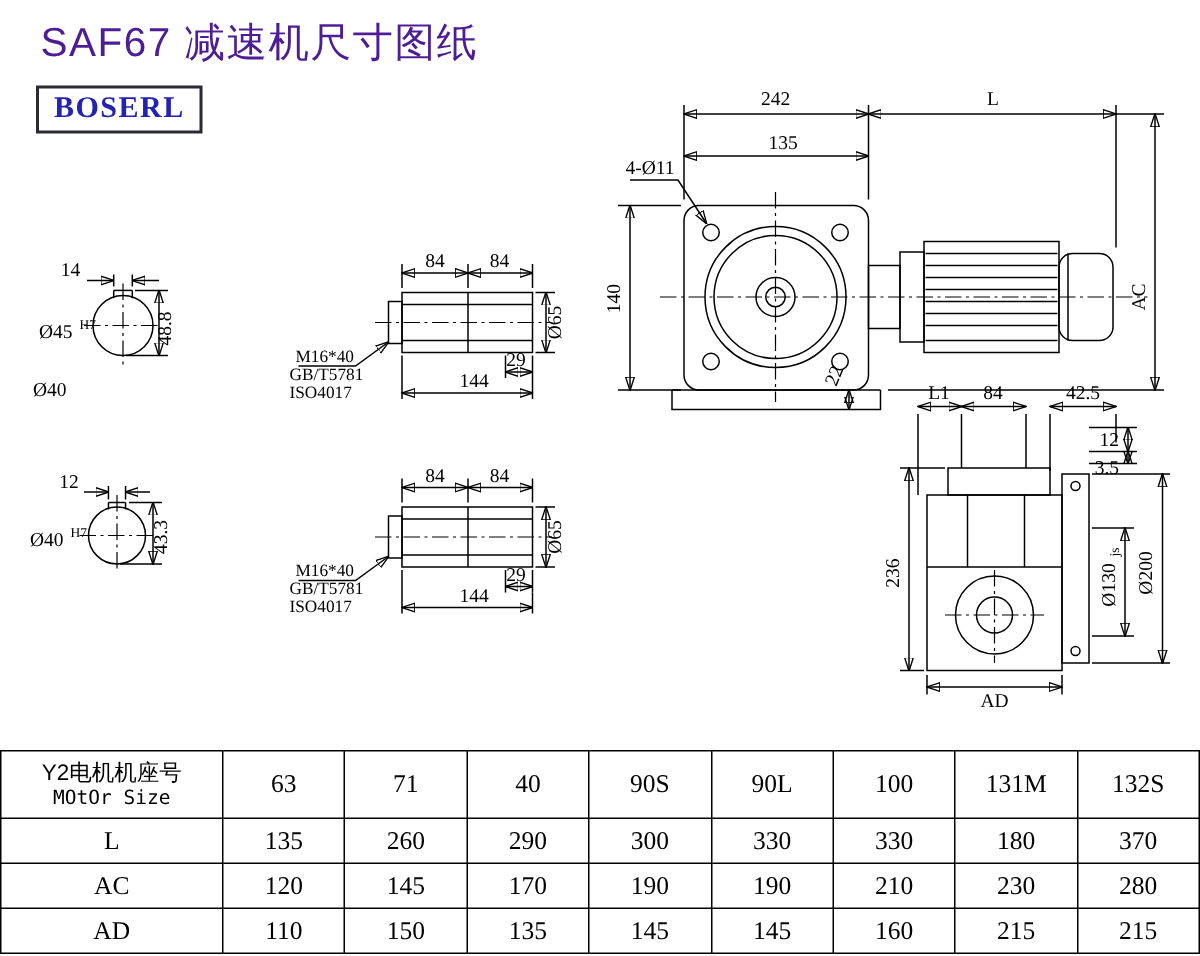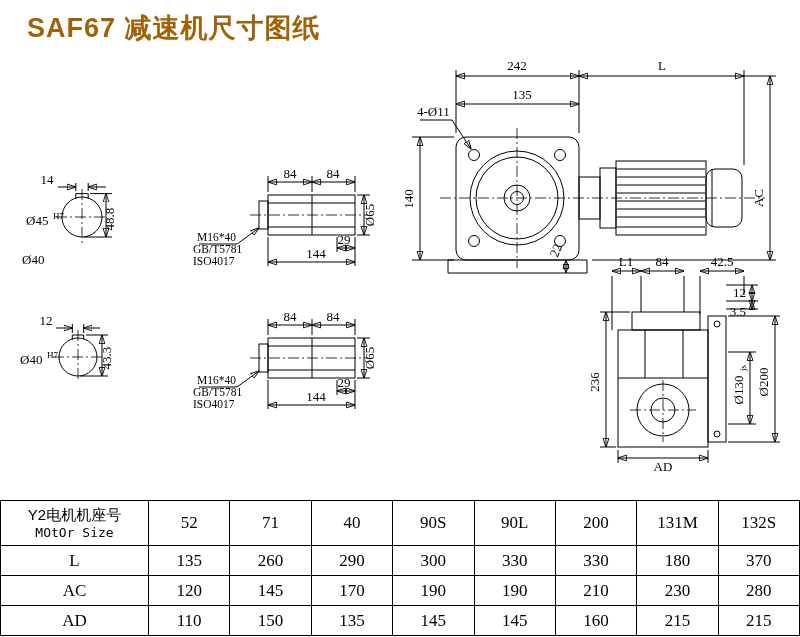--- a/index.html
+++ b/index.html
@@ -1,19 +1,19 @@
 <!DOCTYPE html>
 <html><head>
 <meta charset="utf-8">
 <style>
   * { margin:0; padding:0; box-sizing:border-box; }
   html,body { width:800px; height:637px; background:#fff; font-family:"Liberation Sans",sans-serif; }
   .page { position:relative; width:800px; height:637px; background:#fff; overflow:hidden; }
 
-  .title { position:absolute; left:27px; top:10px; font-size:27px; font-weight:bold; color:#a16207; letter-spacing:1px; }
+  .title { position:absolute; left:27px; top:10px; font-size:27px; font-weight:normal; color:#4c1d95; letter-spacing:1px; }
   .logo  { position:absolute; left:24px; top:57px; padding:2px 10px 3px; border:2px solid #2a2a33;
            font-family:"Liberation Serif",serif; font-size:20px; font-weight:bold; color:#2323b0; letter-spacing:1px; }
 
   svg.drawing { position:absolute; left:0; top:0; }
   svg line, svg path, svg rect, svg circle, svg polyline { stroke:#000; stroke-width:1; fill:none; }
   svg line.cl { stroke-dasharray:11 3 2 3; stroke-width:0.8; }
   svg text { fill:#000; stroke:none; font-family:"Liberation Serif",serif; font-size:13px; }
   svg text.sm { font-size:11.5px; }
   svg text.xs { font-size:9px; }
 
@@ -309,45 +309,48 @@
       <g>
         <line x1="618" y1="450" x2="618" y2="463"></line>
         <line x1="708" y1="450" x2="708" y2="463"></line>
         <line x1="618" y1="458" x2="708" y2="458" marker-start="url(#ar)" marker-end="url(#ar)"></line>
         <text x="663" y="471" text-anchor="middle">AD</text>
       </g>
     </g>
   </svg>
 
   <div class="title">SAF67 减速机尺寸图纸</div>
+  <div class="logo">
+    <span>BOSERL</span>
+  </div>
 
   <table class="dim-table">
     <colgroup>
       <col style="width:148px">
         <col>
         <col>
         <col>
         <col>
         <col>
         <col>
         <col>
         <col>
     </colgroup>
     <tbody>
       <tr class="header">
         <td>
           <div class="header-l1">Y2电机机座号</div>
           <div class="header-l2">MOtOr Size</div>
         </td>
-        <td>52</td>
+        <td>63</td>
         <td>71</td>
         <td>40</td>
         <td>90S</td>
         <td>90L</td>
-        <td>200</td>
+        <td>100</td>
         <td>131M</td>
         <td>132S</td>
       </tr>
       <tr>
         <td>L</td>
         <td>135</td>
         <td>260</td>
         <td>290</td>
         <td>300</td>
         <td>330</td>

